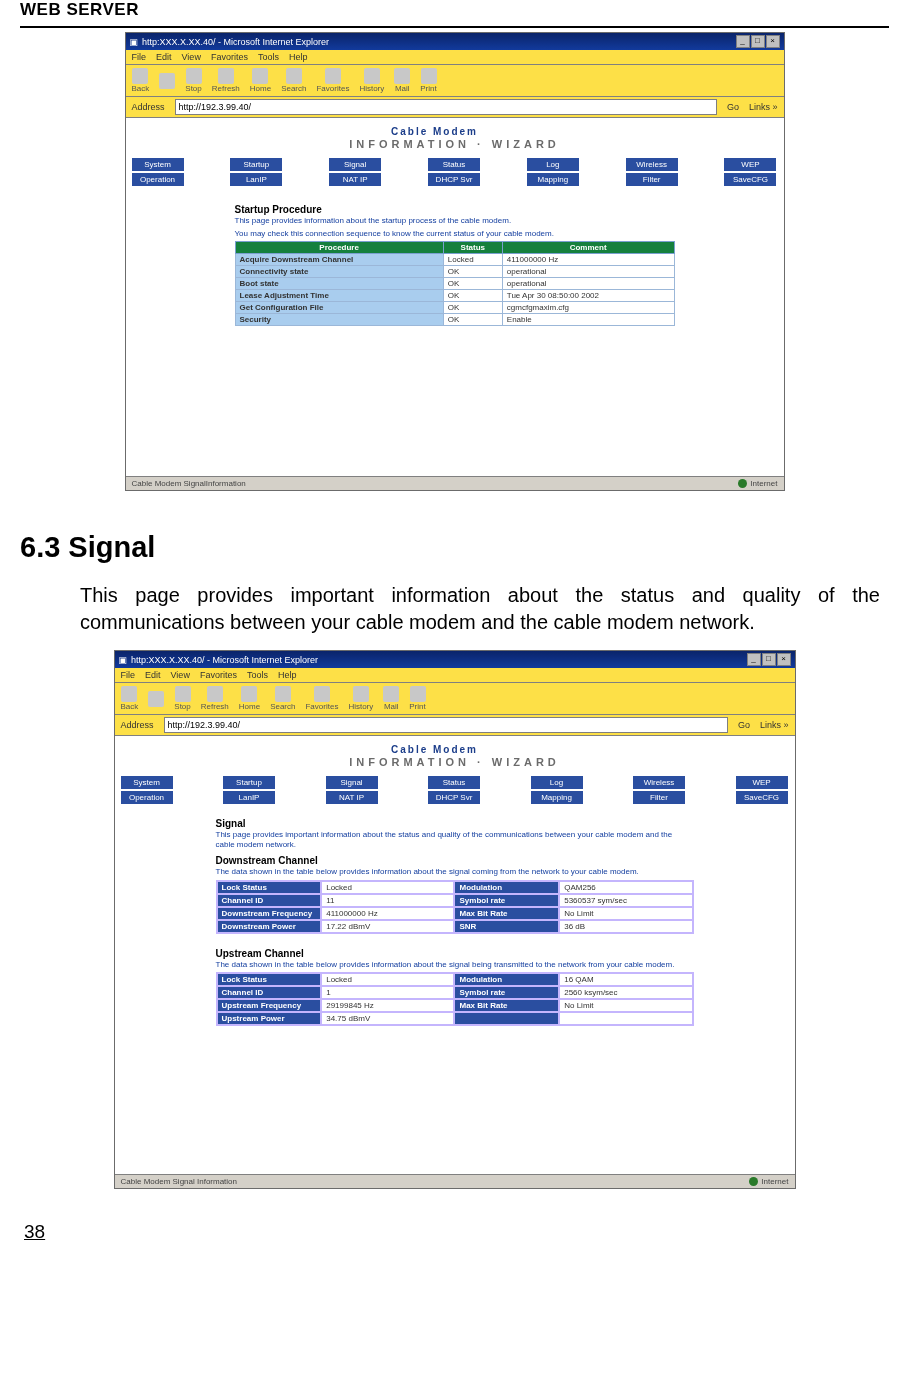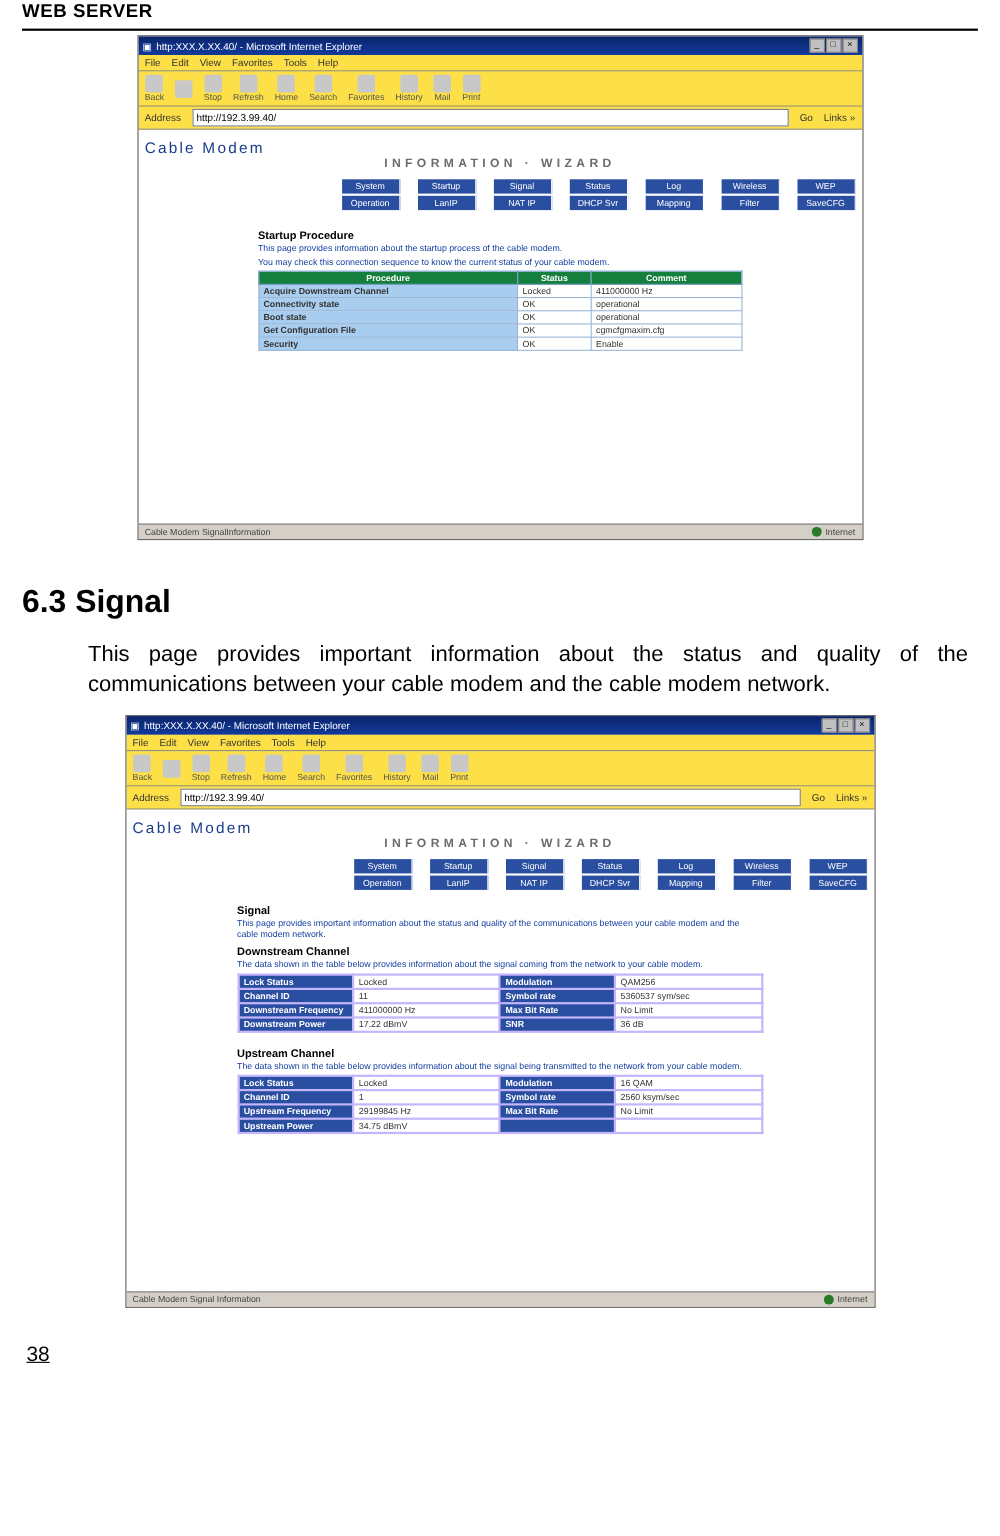--- a/index.html
+++ b/index.html
@@ -83,37 +83,37 @@
     background: #fff;
     padding: 0 3px;
   }
   .addrbar .go { font-size:9px; color:#333; }
   .content-area {
     background: #fff;
     padding: 8px 6px 30px 6px;
     min-height: 170px;
   }
   .banner-label {
-    text-align: left;
-    font-weight: normal;
+    text-align: center;
+    font-weight: bold;
     color: #1b3d8a;
-    font-size: 14px;
+    font-size: 10px;
     letter-spacing: 2px;
     padding-right: 40px;
   }
   .banner-sub {
     text-align: center;
     color: #6b6b6b;
     font-weight: bold;
     letter-spacing: 4px;
     font-size: 11px;
     margin: 1px 0 8px 0;
   }
   .navrow {
-    display:flex; justify-content:flex-end; gap:16px; margin:2px 0;
+    display:flex; justify-content:space-between; gap:16px; margin:2px 0;
   }
   .navbtn {
     background:#2a4ea0;
     color:#fff;
     font-size:8px;
     padding:2px 6px;
     border-right:1px solid #fff;
     min-width:40px;
     text-align:center;
   }
@@ -310,20 +310,25 @@
                   <td class="labelcell">Connectivity state</td>
                   <td class="valcell">OK</td>
                   <td class="valcell">operational</td>
                 </tr>
             <tr>
                   <td class="labelcell">Boot state</td>
                   <td class="valcell">OK</td>
                   <td class="valcell">operational</td>
                 </tr>
             <tr>
+                  <td class="labelcell">Lease Adjustment Time</td>
+                  <td class="valcell">OK</td>
+                  <td class="valcell">Tue Apr 30 08:50:00 2002</td>
+                </tr>
+            <tr>
                   <td class="labelcell">Get Configuration File</td>
                   <td class="valcell">OK</td>
                   <td class="valcell">cgmcfgmaxim.cfg</td>
                 </tr>
             <tr>
                   <td class="labelcell">Security</td>
                   <td class="valcell">OK</td>
                   <td class="valcell">Enable</td>
                 </tr>
           </tbody>

